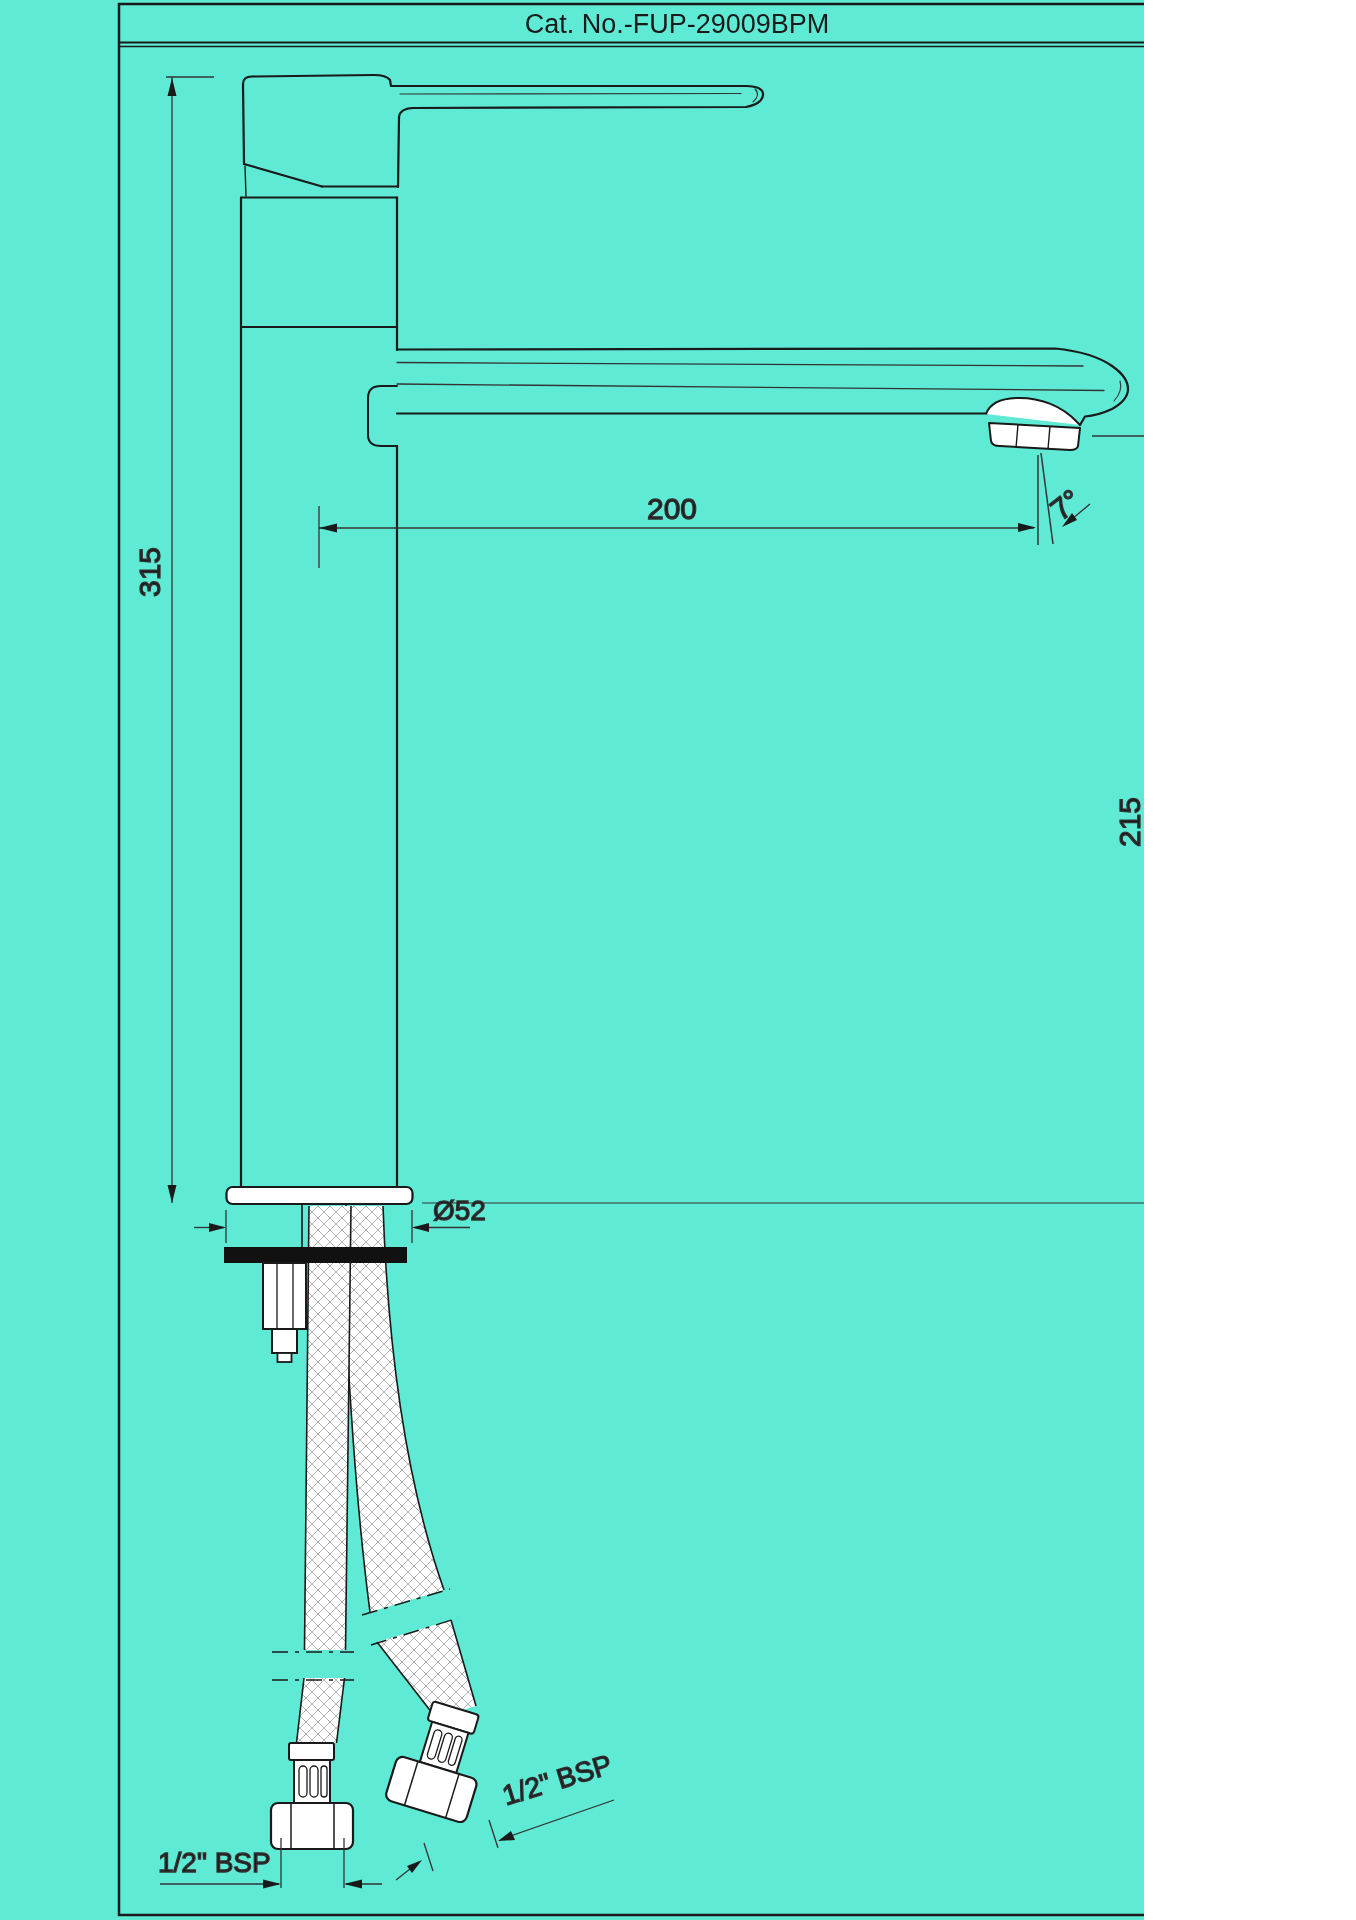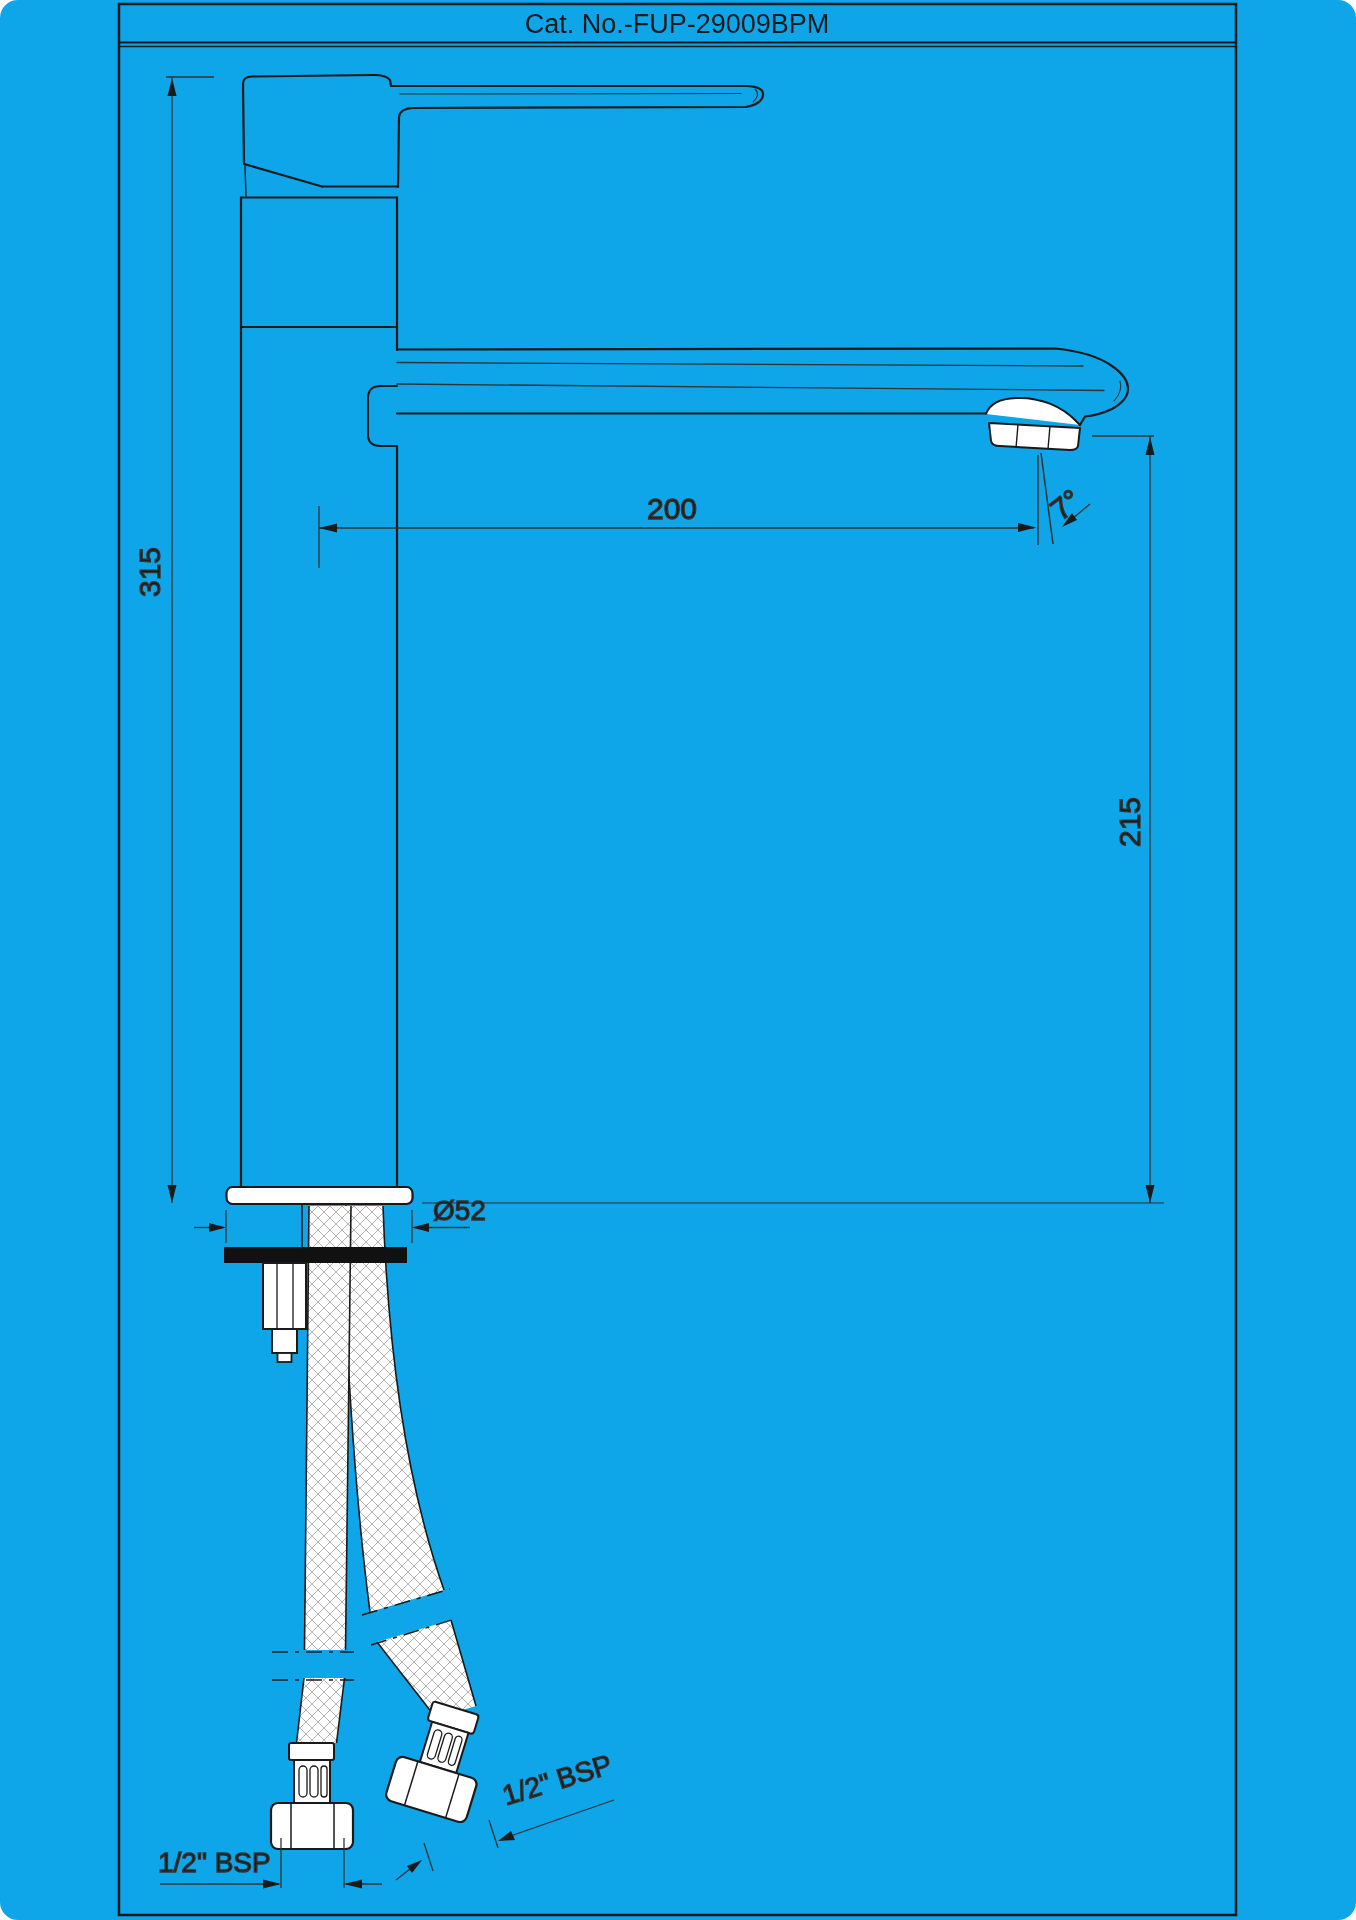--- a/index.html
+++ b/index.html
@@ -1,22 +1,21 @@
 <!DOCTYPE html>
 <html><head>
 <meta charset="utf-8">
 <style>
   html,body{margin:0;padding:0;background:#fff;}
   .sheet{
     position:relative;
-    width:1356px;height:1920px;
-    background:#0ea5e9;
+    width:1144px;height:1920px;
+    background:#5eead4;
     font-family:"Liberation Sans", sans-serif;
     overflow:hidden;
-    border-radius:18px;
   }
   svg text{fill:#1a1a1a;}
   .title-text{font-size:27px;}
   .dim-text{font-size:30px;}
   .dim-text-sm{font-size:28px;}
 </style>
 </head>
 <body>
 
 <div class="sheet">

